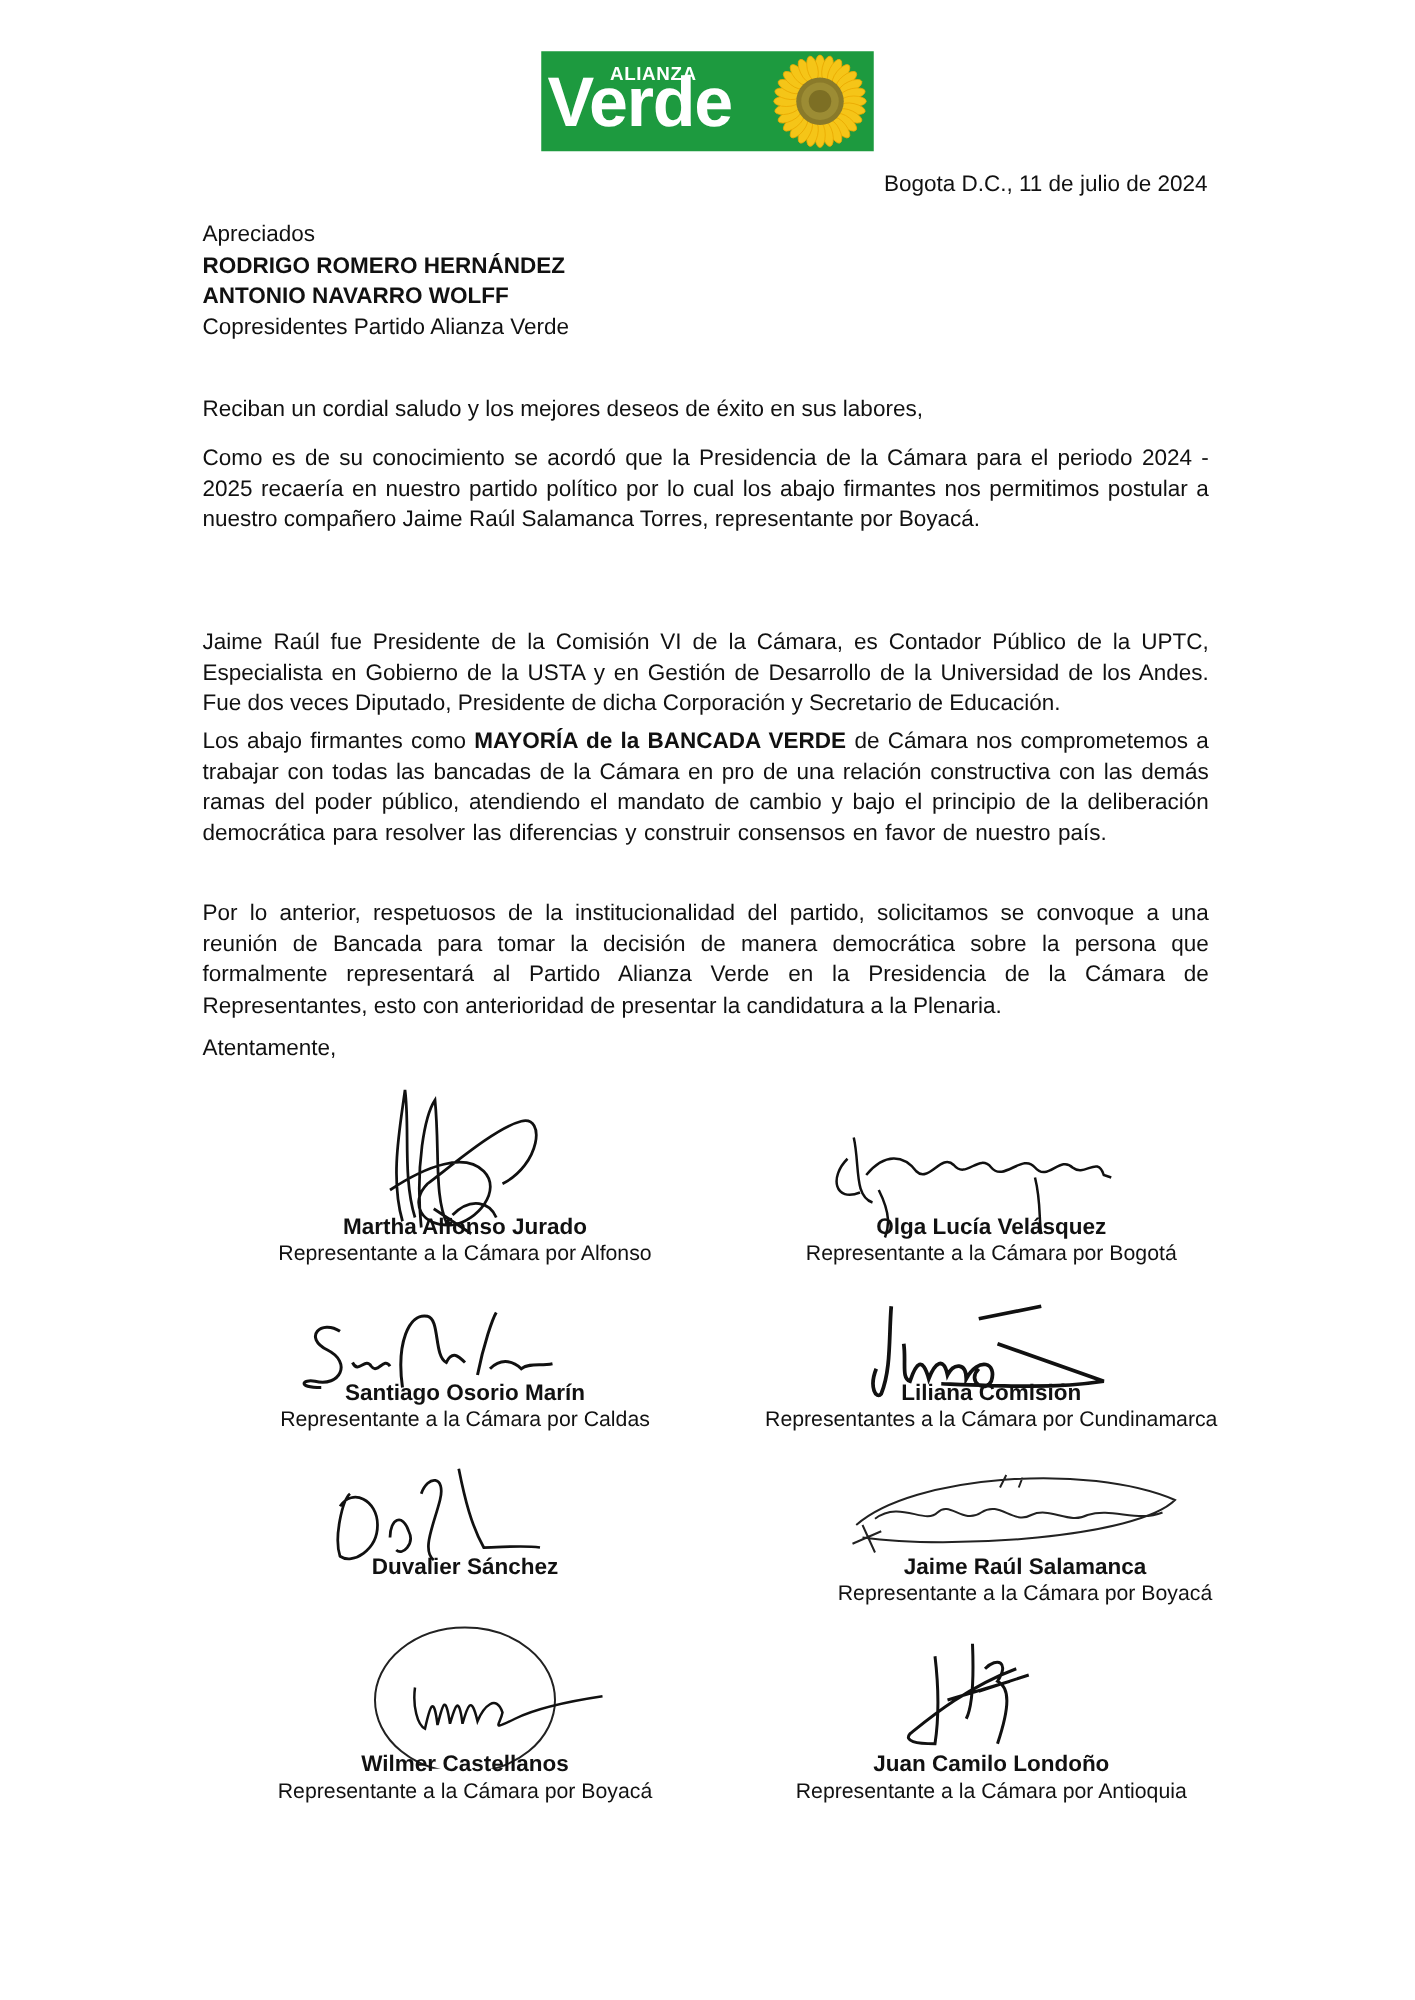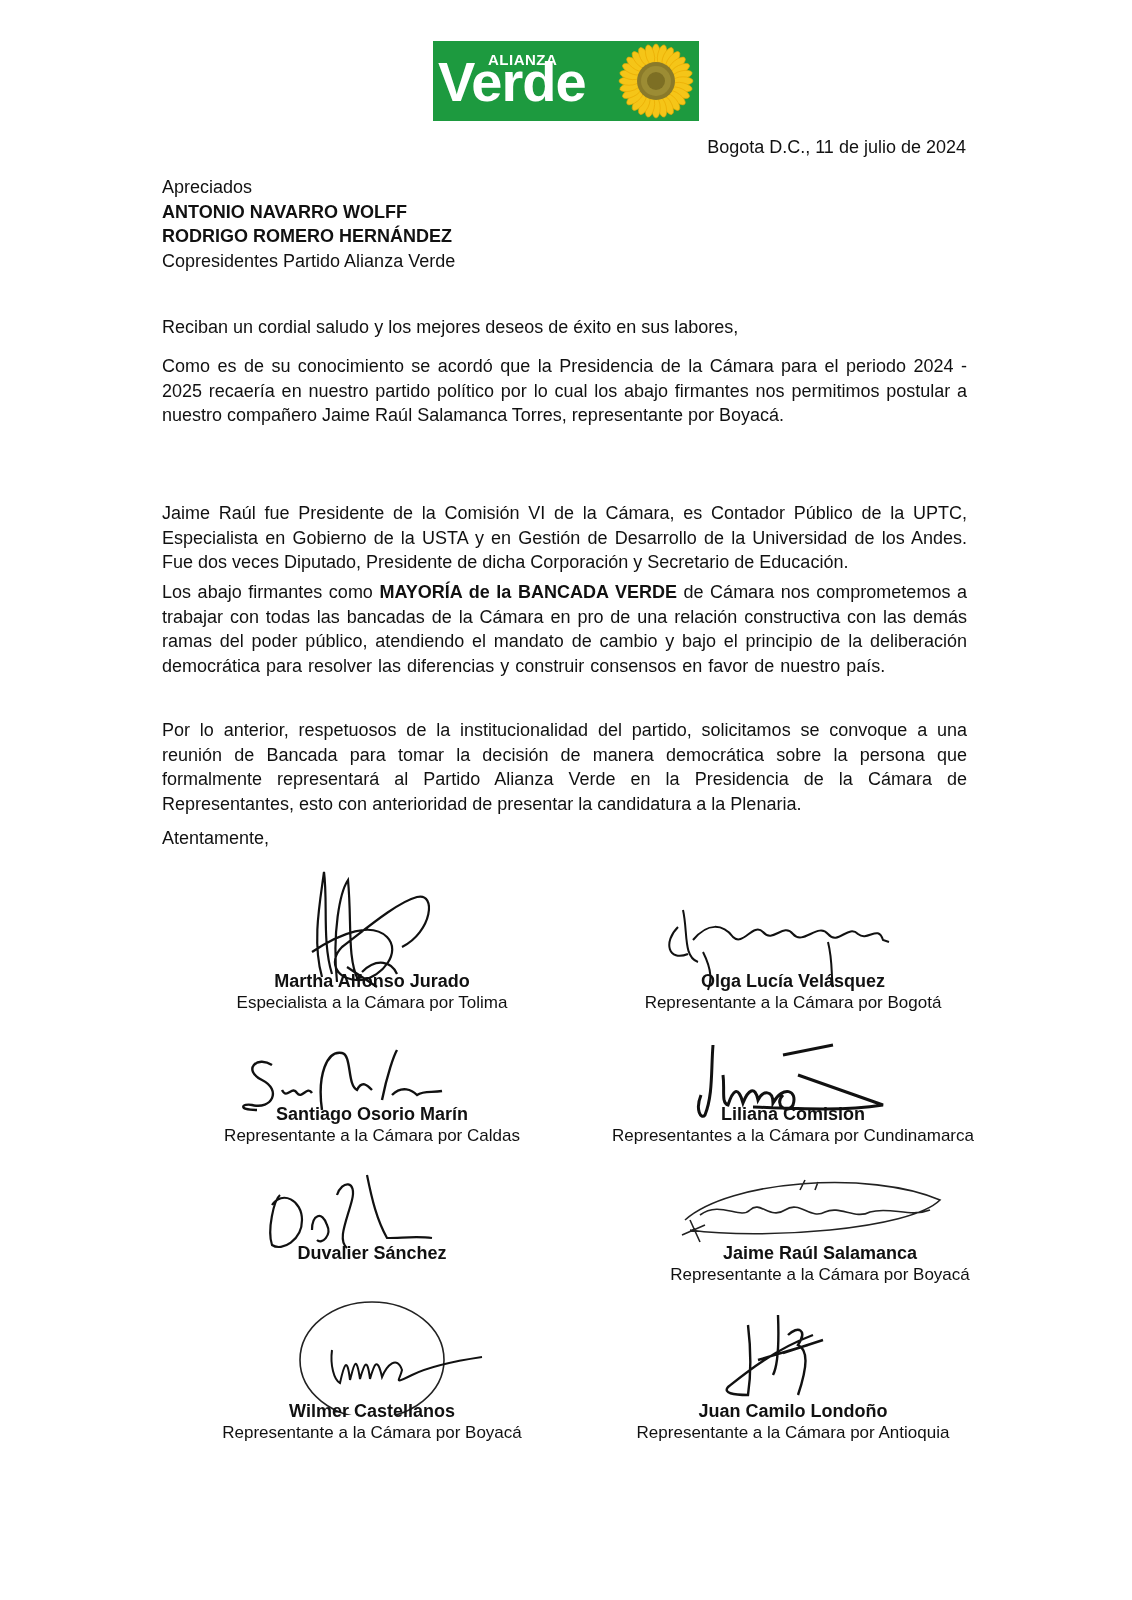--- a/index.html
+++ b/index.html
@@ -87,39 +87,39 @@
       <circle r="15" fill="#9c8c34"></circle>
       <circle r="9" fill="#7d6f24"></circle>
     </g>
   </svg>
 </div>
 
 <div class="date">Bogota D.C., 11 de julio de 2024</div>
 
 <div class="col addr">
   <div>Apreciados</div>
+  <div class="b">RODRIGO ROMERO HERNÁNDEZ</div>
   <div class="b">ANTONIO NAVARRO WOLFF</div>
-  <div class="b">RODRIGO ROMERO HERNÁNDEZ</div>
   <div>Copresidentes Partido Alianza Verde</div>
 </div>
 
 <p class="p1">Reciban un cordial saludo y los mejores deseos de éxito en sus labores,</p>
 <p class="p2">Como es de su conocimiento se acordó que la Presidencia de la Cámara para el periodo 2024 - 2025 recaería en nuestro partido político por lo cual los abajo firmantes nos permitimos postular a nuestro compañero Jaime Raúl Salamanca Torres, representante por Boyacá.</p>
 <p class="p3">Jaime Raúl fue Presidente de la Comisión VI de la Cámara, es Contador Público de la UPTC, Especialista en Gobierno de la USTA y en Gestión de Desarrollo de la Universidad de los Andes. Fue dos veces Diputado, Presidente de dicha Corporación y Secretario de Educación.</p>
 <p class="p4"><span>Los abajo firmantes como </span><b>MAYORÍA de la BANCADA VERDE</b><span> de Cámara nos comprometemos a trabajar con todas las bancadas de la Cámara en pro de una relación constructiva con las demás ramas del poder público, atendiendo el mandato de cambio y bajo el principio de la deliberación democrática para resolver las diferencias y construir consensos en favor de nuestro país.</span></p>
 <p class="p5">Por lo anterior, respetuosos de la institucionalidad del partido, solicitamos se convoque a una reunión de Bancada para tomar la decisión de manera democrática sobre la persona que formalmente representará al Partido Alianza Verde en la Presidencia de la Cámara de Representantes, esto con anterioridad de presentar la candidatura a la Plenaria.</p>
 <div class="closing">Atentamente,</div>
 
 <div class="sig" style="left:162px; top:862px; height:170px;">
   <svg width="420" height="130" viewBox="0 0 420 130">
     <path d="M160 115 C150 80,158 40,162 10 C166 40,160 80,170 112 M175 120 C170 70,178 30,186 18 C190 60,185 95,196 118 M150 90 C180 70,210 60,225 75 C240 90,220 115,200 118 C175 120,165 100,180 85 C200 70,235 40,255 35 C275 30,270 70,240 85 M185 105 L215 125 M200 110 C215 95,230 100,235 112" fill="none" stroke="#111" stroke-width="2.2"></path>
   </svg>
   <div class="text" style="top:108px;">
     <div class="name">Martha Alfonso Jurado</div>
-    <div class="role">Especialista a la Cámara por Tolima</div>
+    <div class="role">Representante a la Cámara por Alfonso</div>
   </div>
 </div>
 
 <div class="sig" style="left:583px; top:862px; height:170px;">
   <svg width="420" height="130" viewBox="0 0 420 130">
     <path d="M95 65 C80 80,85 100,105 92 M100 48 C105 70,100 95,115 100 M110 78 C125 60,140 62,150 75 C160 85,170 60,180 70 C190 82,200 60,210 72 C220 84,235 60,245 72 C255 84,265 62,275 72 C285 80,295 62,300 78 L306 80 M120 90 C130 110,128 120,125 128 M245 80 C250 100,248 115,250 125" fill="none" stroke="#111" stroke-width="2"></path>
   </svg>
   <div class="text" style="top:108px;">
     <div class="name">Olga Lucía Velásquez</div>
     <div class="role">Representante a la Cámara por Bogotá</div>

